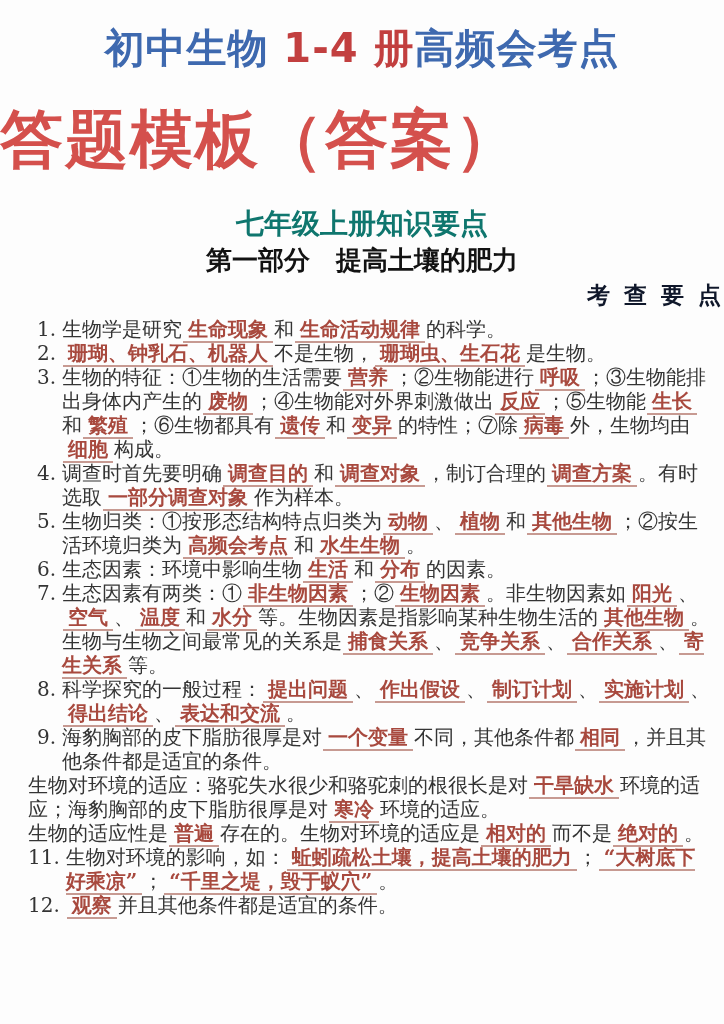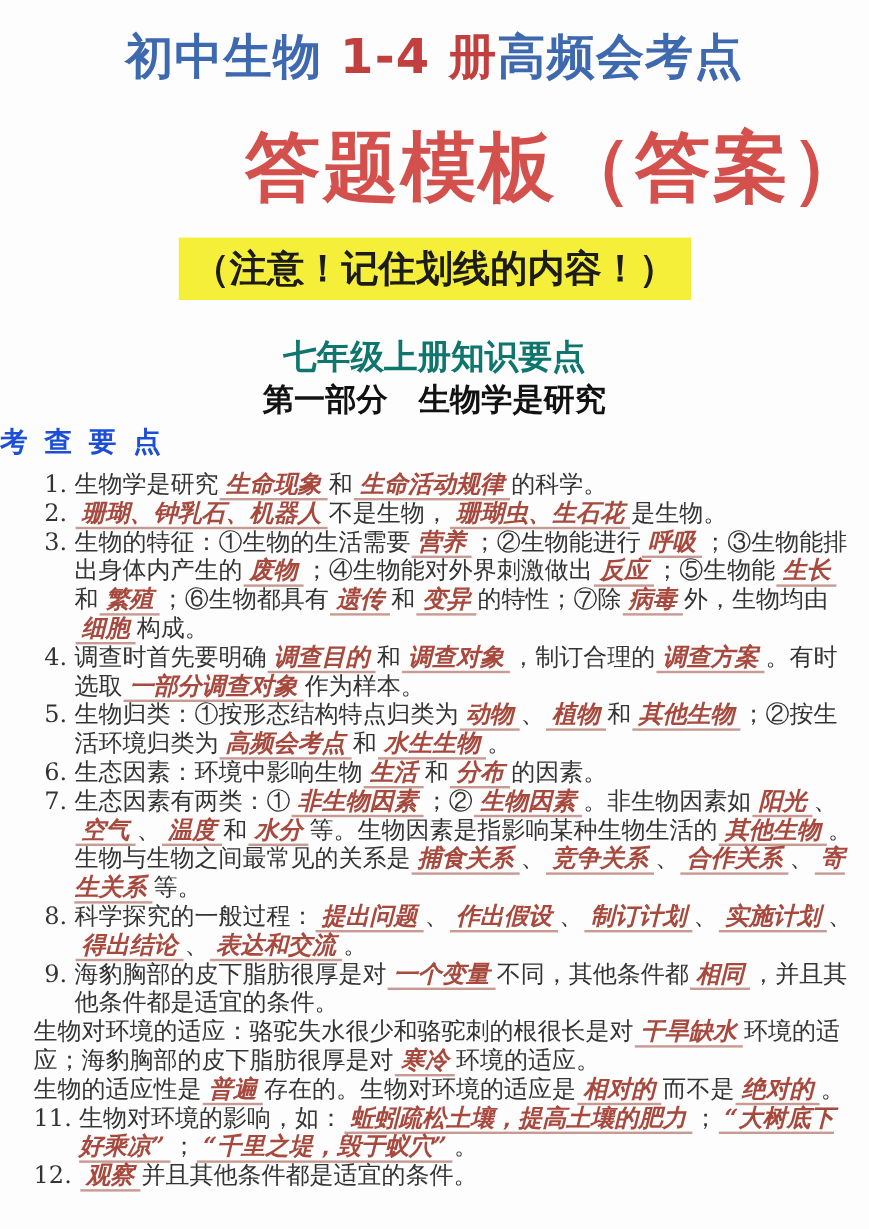--- a/index.html
+++ b/index.html
@@ -9,63 +9,60 @@
     font-family:"DejaVu Serif","Liberation Serif",serif;
   }
   .page{width:724px;height:996px;box-sizing:border-box;padding-top:24px;}
 
   .top-title{
     margin:0;text-align:center;
     font-family:"DejaVu Sans","Liberation Sans",sans-serif;
     font-weight:bold;font-size:40px;line-height:1.2;letter-spacing:1px;
   }
   .main-title{
-    margin:32px 0 0;text-align:right;
+    margin:32px 0 0;text-align:left;
     font-family:"DejaVu Sans","Liberation Sans",sans-serif;
     font-weight:900;font-size:63px;line-height:1.15;letter-spacing:2px;
     color:var(--main-title,#d4504c);
   }
   .notice-wrap{text-align:center;margin-top:22px;}
   .notice{
     display:inline-block;
     background:var(--notice-bg,#f5ef39);
     color:#1c1c1c;font-weight:bold;font-size:31px;line-height:1.55;
     padding:2px 12px;
   }
 
   .section-title{margin:30px 0 0;text-align:center;font-size:28px;line-height:1.25;color:#0f766e;font-weight:bold;}
   .part-title{margin:3px 0 0;text-align:center;font-size:26px;line-height:1.25;color:#121212;font-weight:bold;}
-  .subsection-title{margin:3px 0 0;text-align:left;font-size:23px;line-height:1.3;color:#1d4ed8;font-weight:bold;letter-spacing:3px;}
+  .subsection-title{margin:3px 0 0;text-align:right;font-size:23px;line-height:1.3;color:#0f172a;font-weight:bold;letter-spacing:3px;}
 
   .list{
     margin-top:7px;padding:0 14px 0 28px;
     font-size:20px;line-height:24px;
     color:var(--body-text,#343434);
   }
   .item{display:flex;}
   .num{flex:0 0 34px;box-sizing:border-box;text-align:right;padding-right:6px;}
   .ibody{flex:1;min-width:0;overflow-wrap:break-word;}
   .term{
     color:var(--term,#a8493e);
     font-weight:bold;
     border-bottom:2px solid var(--underline,#c79a92);
-    padding:0 5px;margin:1px 1px;font-style:italic;
+    padding:0 5px;margin:1px 1px;
   }
 </style>
 </head>
 <body>
 
 <div class="page">
   <h1 class="top-title"><span style="color: rgb(62, 105, 175);">初中生物 </span><span style="color: rgb(194, 63, 63);">1-4 册</span><span style="color: rgb(62, 105, 175);">高频会考点</span></h1>
   <h2 class="main-title">答题模板（答案）</h2>
-  <div class="notice-wrap">
-    <span class="notice">（注意！记住划线的内容！）</span>
-  </div>
   <h3 class="section-title">七年级上册知识要点</h3>
-  <h4 class="part-title">第一部分　生物学是研究</h4>
+  <h4 class="part-title">第一部分　提高土壤的肥力</h4>
   <h5 class="subsection-title">考 查 要 点</h5>
   <div class="list">
       <div class="item">
         <span class="num">1.</span>
         <span class="ibody"><span class="txt">生物学是研究</span><span class="term">生命现象</span><span class="txt">和</span><span class="term">生命活动规律</span><span class="txt">的科学。</span></span>
       </div>
       <div class="item">
         <span class="num">2.</span>
         <span class="ibody"><span class="term">珊瑚、钟乳石、机器人</span><span class="txt">不是生物，</span><span class="term">珊瑚虫、生石花</span><span class="txt">是生物。</span></span>
       </div>

